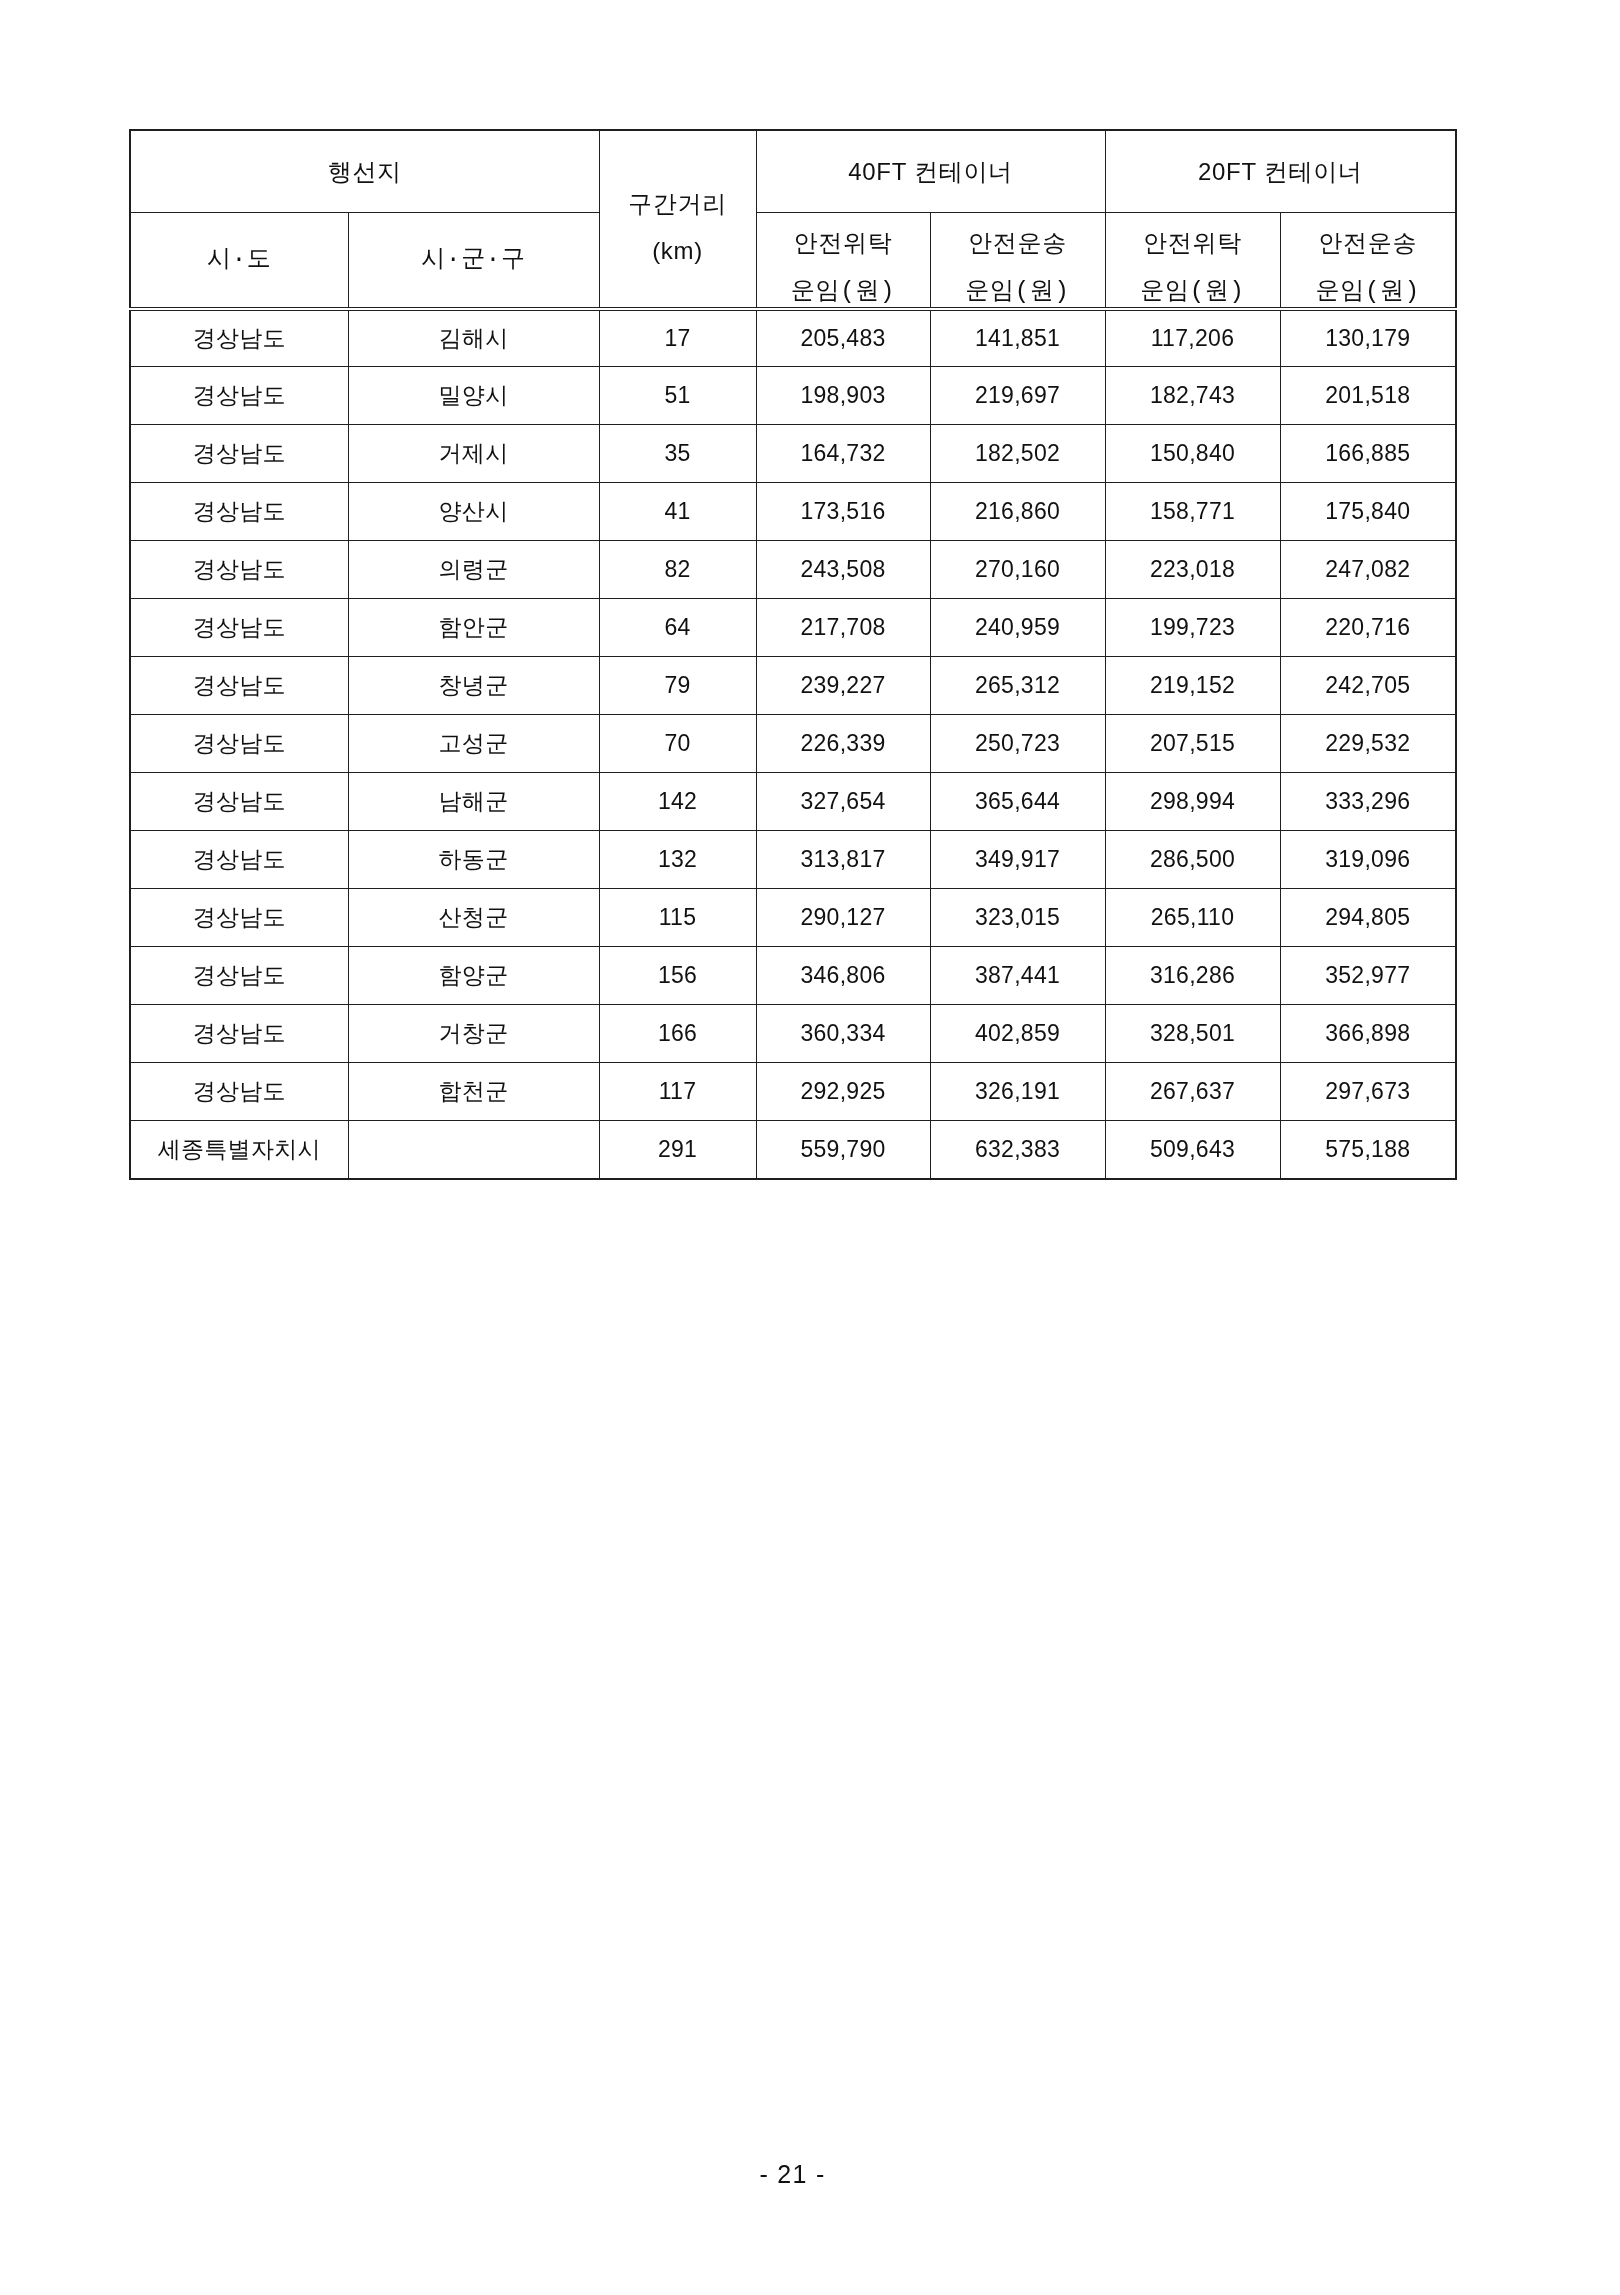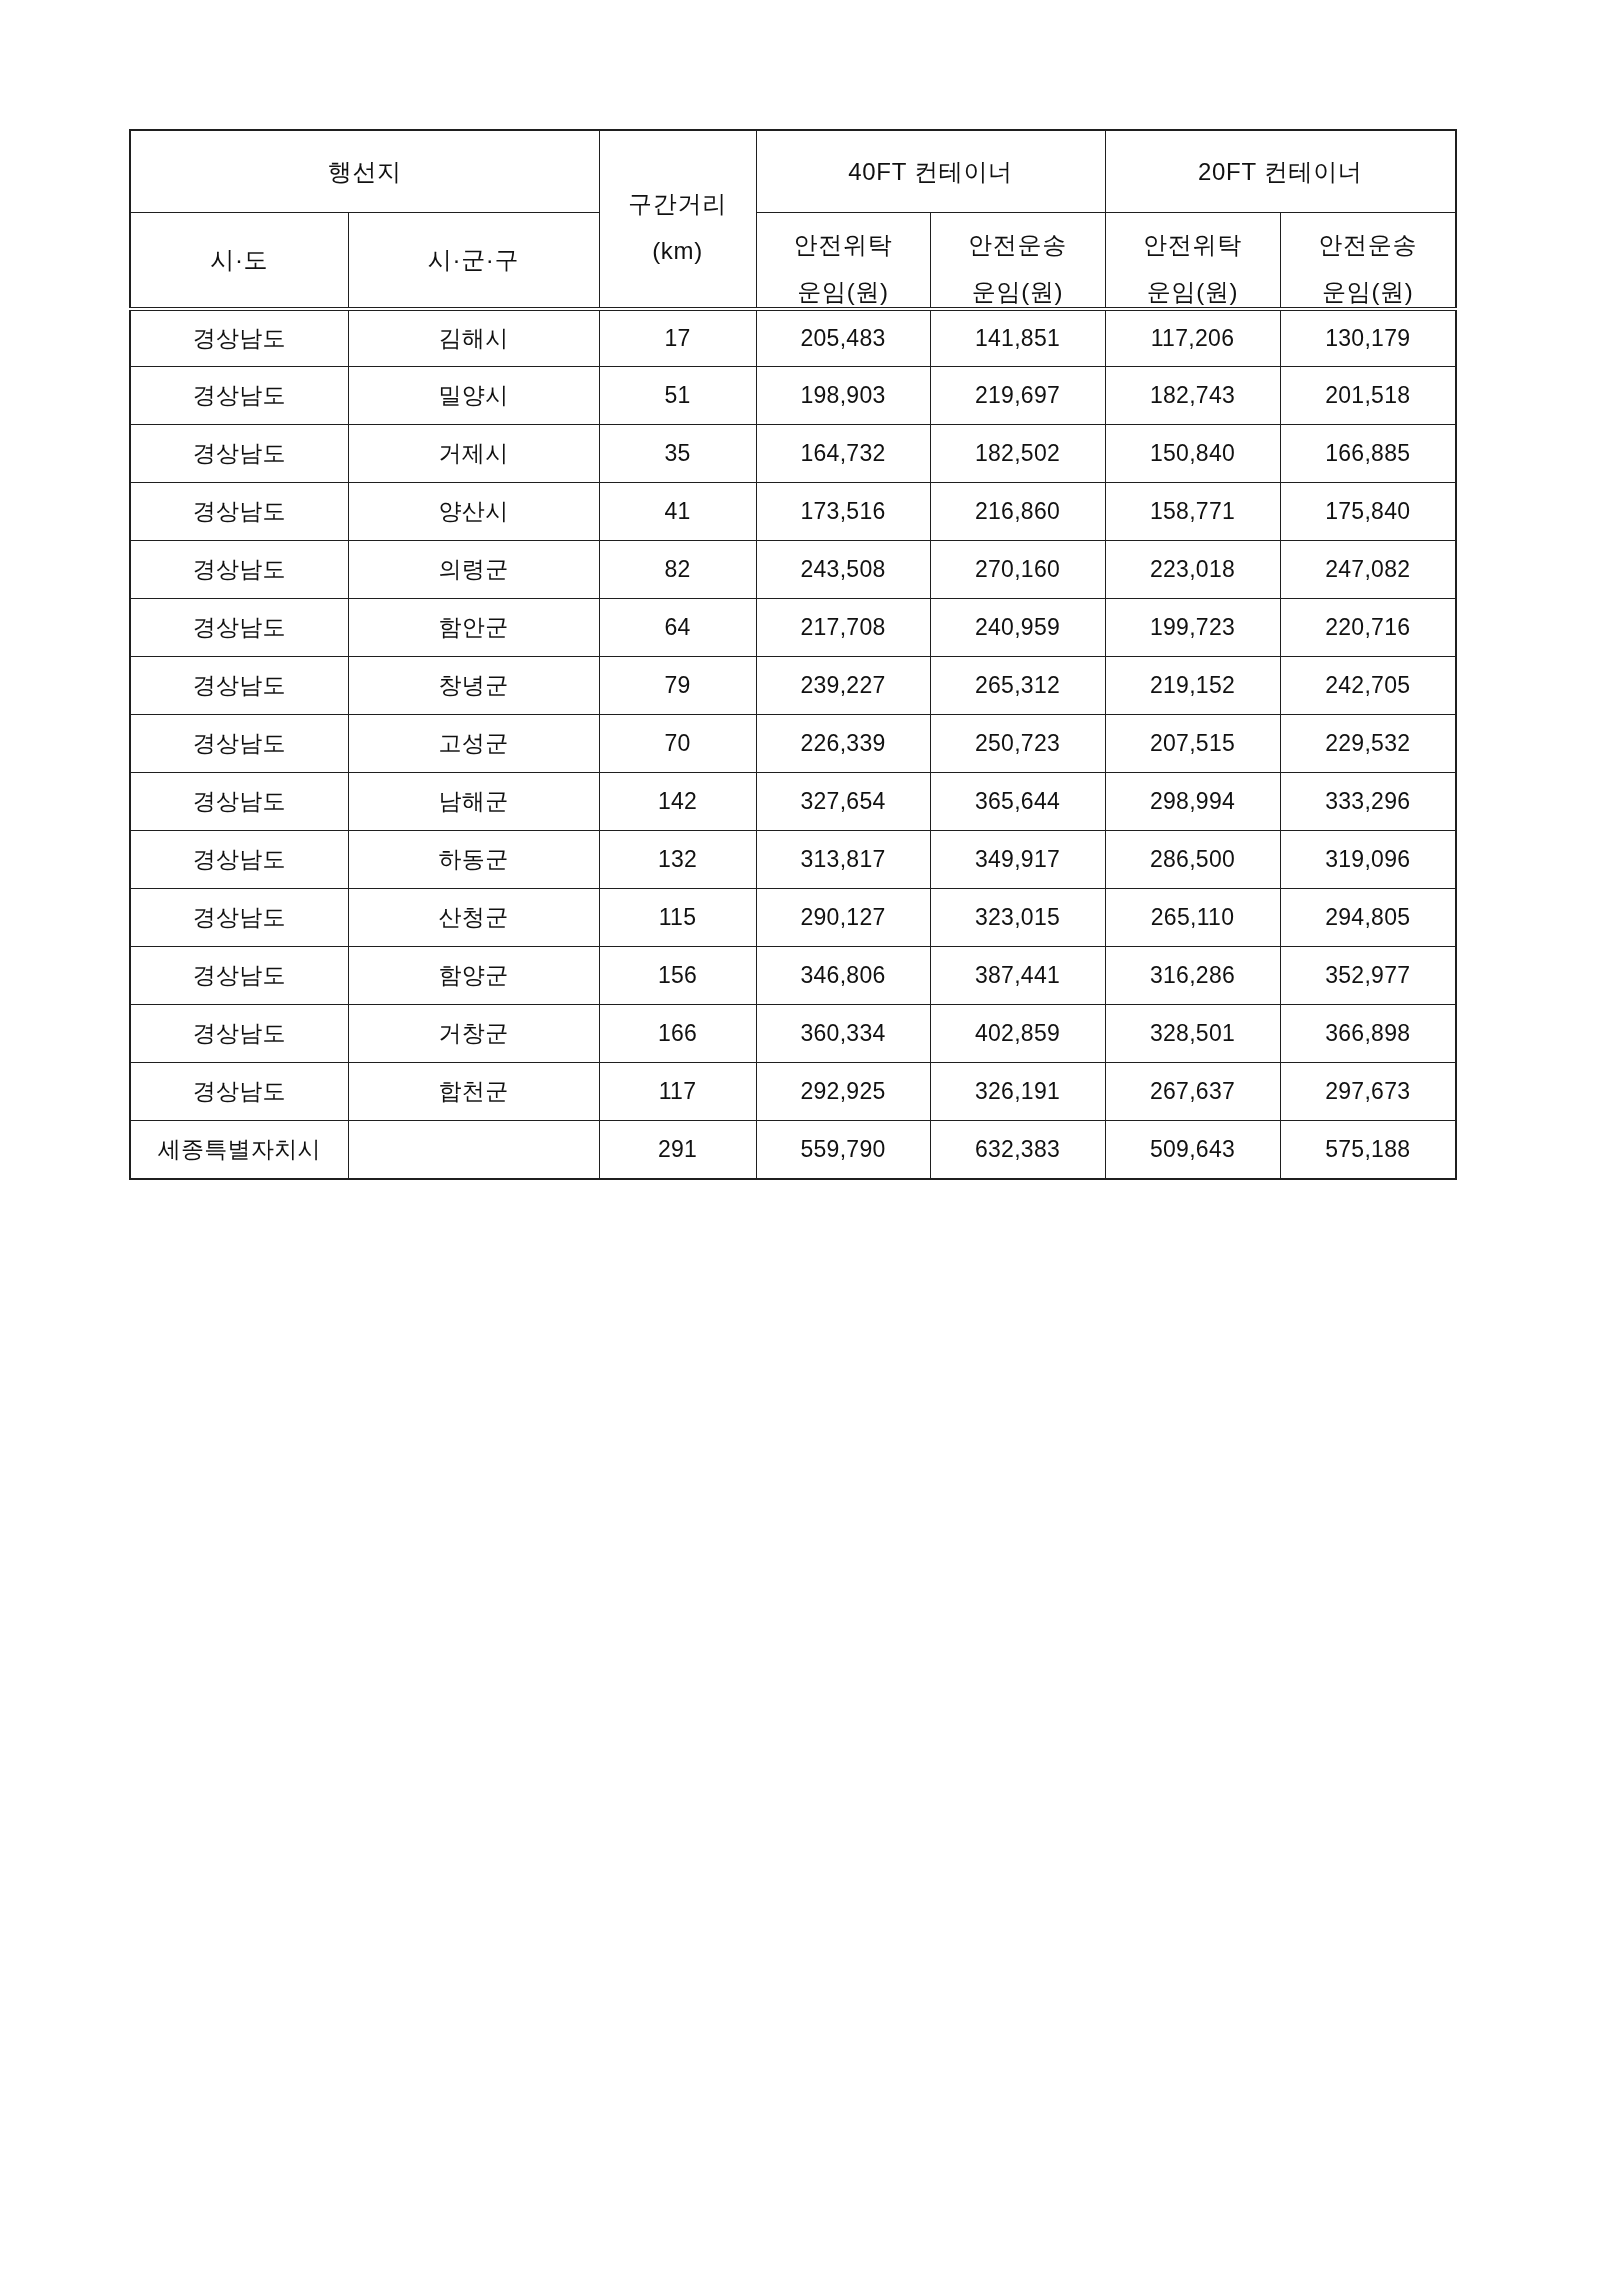--- a/index.html
+++ b/index.html
@@ -29,21 +29,21 @@
     text-align: center;
     vertical-align: middle;
     font-weight: normal;
     padding: 0;
   }
   
   .fare-table {
     border: 2.6px solid #1f1f1f;
   }
   .fare-table thead tr.h1 { height: 82px; }
-  .fare-table thead tr.h2 { height: 89px; }
+  .fare-table thead tr.h2 { height: 89px; font-family: Liberation Mono, monospace; }
   .fare-table tbody tr { height: 58px; }
   .fare-table thead th {
     font-size: 24px;
     line-height: 1.3;
     letter-spacing: 0.7px;
   }
   .fare-table tbody td {
     font-size: 23px;
     letter-spacing: 0.3px;
   }
@@ -241,15 +241,16 @@
           <td></td>
           <td>291</td>
           <td>559,790</td>
           <td>632,383</td>
           <td>509,643</td>
           <td>575,188</td>
         </tr>
       </tbody>
   </table>
 
+  <div class="page-number">- 21 -</div>
 
 </div>
 
 
 </body></html>

